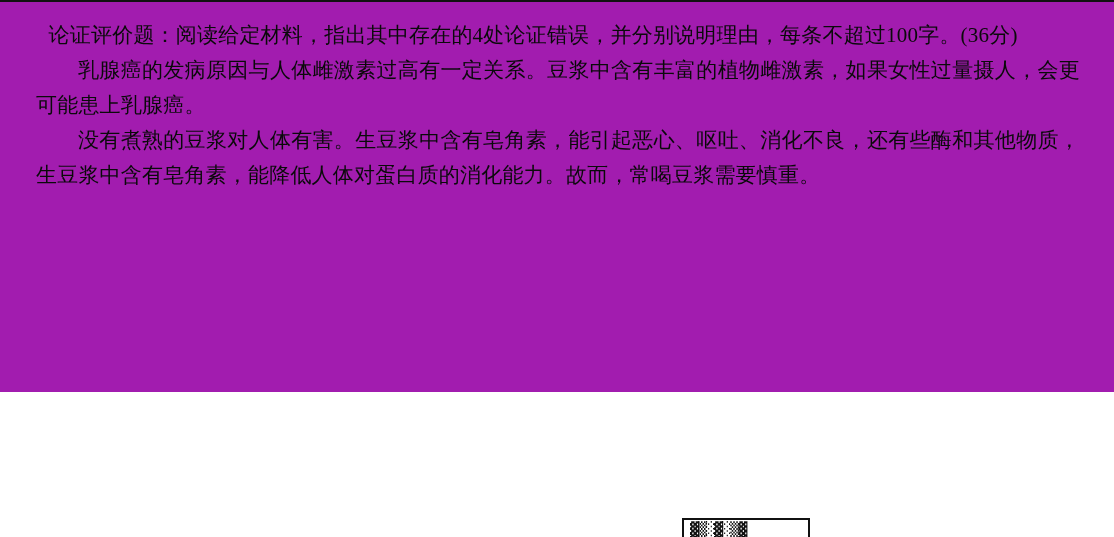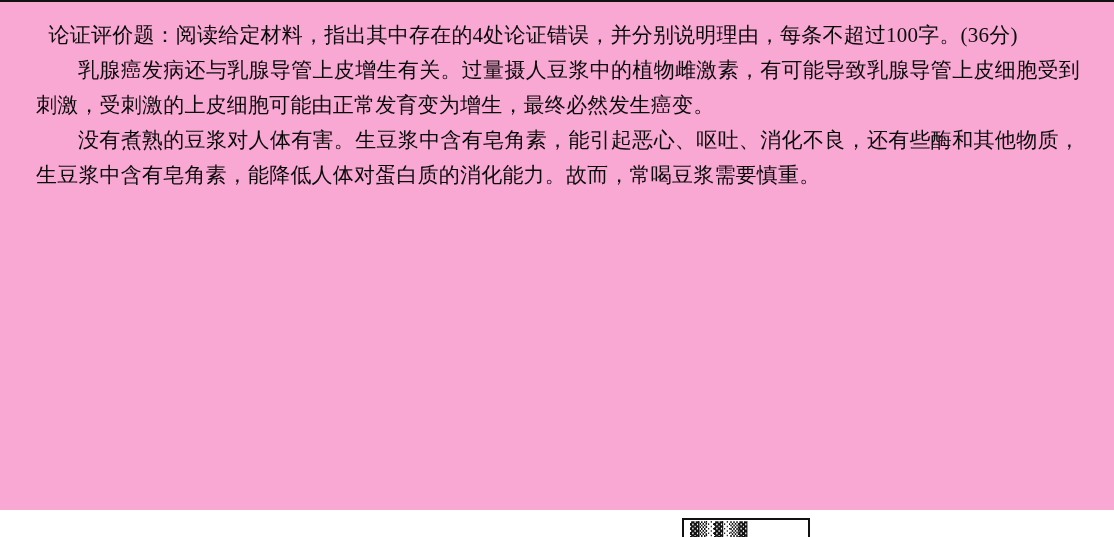--- a/index.html
+++ b/index.html
@@ -10,23 +10,23 @@
   body {
     width: 1114px;
     height: 537px;
     overflow: hidden;
     font-family: "Liberation Serif", "DejaVu Serif", serif;
     color: #0a0a0a;
   }
   .page {
     position: relative;
     width: 1114px;
-    height: 510px;
+    height: 392px;
     box-sizing: border-box;
-    background: #f9a8d4;
+    background: #a21caf;
   }
   .top-rule {
     position: absolute;
     top: 0;
     left: 0;
     width: 1114px;
     height: 2px;
     background: #111111;
   }
   .content {
@@ -72,20 +72,20 @@
   }
 </style>
 </head>
 <body>
 
 <div class="page">
   <div class="top-rule"></div>
 
   <div class="content">
     <p class="para first-line">论证评价题：阅读给定材料，指出其中存在的4处论证错误，并分别说明理由，每条不超过100字。(36分)</p>
-    <p class="para indent">乳腺癌发病还与乳腺导管上皮增生有关。过量摄人豆浆中的植物雌激素，有可能导致乳腺导管上皮细胞受到刺激，受刺激的上皮细胞可能由正常发育变为增生，最终必然发生癌变。</p>
+    <p class="para indent">乳腺癌的发病原因与人体雌激素过高有一定关系。豆浆中含有丰富的植物雌激素，如果女性过量摄人，会更可能患上乳腺癌。</p>
     <p class="para indent">没有煮熟的豆浆对人体有害。生豆浆中含有皂角素，能引起恶心、呕吐、消化不良，还有些酶和其他物质，生豆浆中含有皂角素，能降低人体对蛋白质的消化能力。故而，常喝豆浆需要慎重。</p>
   </div>
 
   <div class="qr-box">
     <div class="qr-inner">▓▒░▓░▒▓</div>
   </div>
 </div>
 
 </body></html>

